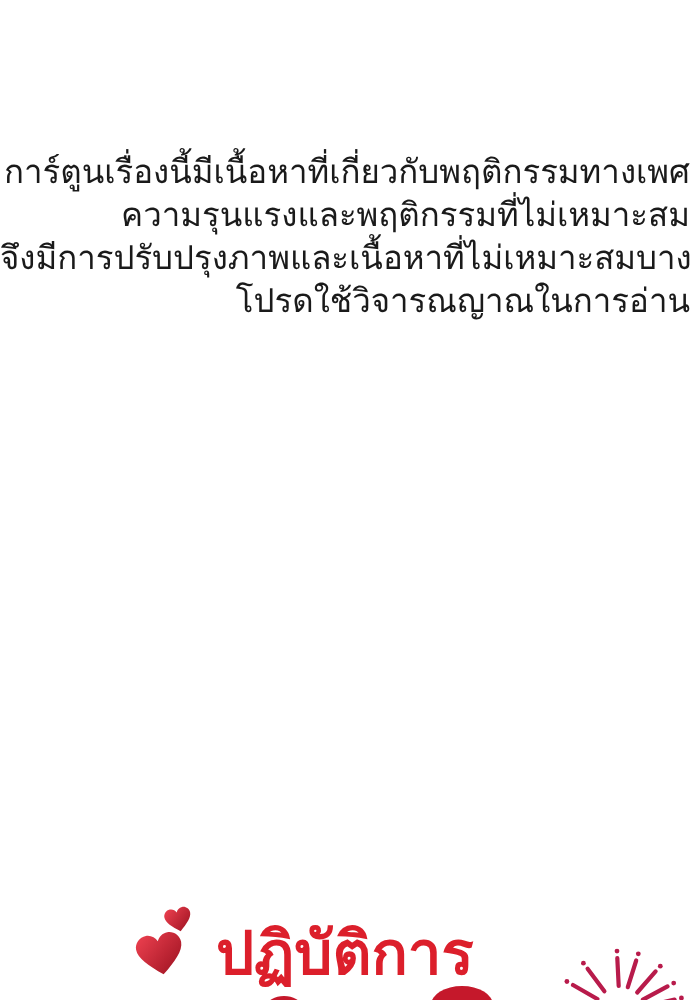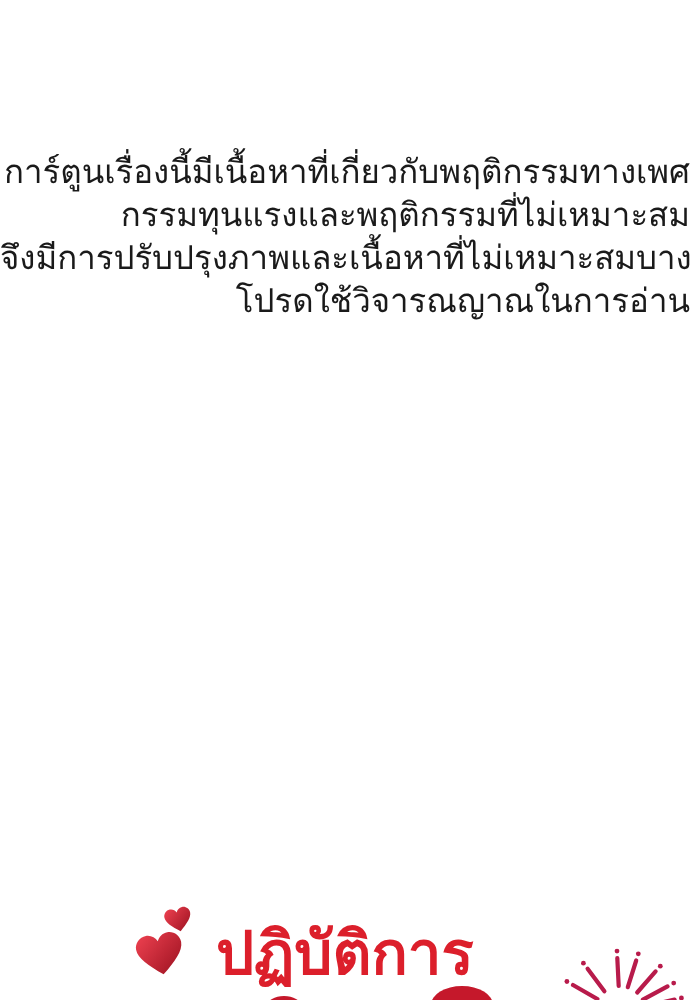--- a/index.html
+++ b/index.html
@@ -44,21 +44,21 @@
     letter-spacing: 0px;
   }
 </style>
 </head>
 <body>
 
 <div class="page">
 
   <div class="warning">
     <div>การ์ตูนเรื่องนี้มีเนื้อหาที่เกี่ยวกับพฤติกรรมทางเพศ</div>
-    <div>กรรมทุนแรงและพฤติกรรมที่ไม่เหมาะสม</div>
+    <div>ความรุนแรงและพฤติกรรมที่ไม่เหมาะสม</div>
     <div>จึงมีการปรับปรุงภาพและเนื้อหาที่ไม่เหมาะสมบางส่วน</div>
     <div>โปรดใช้วิจารณญาณในการอ่าน</div>
   </div>
 
   <div>
     <svg class="logo-svg" viewBox="0 880 690 120">
       <defs>
         <linearGradient id="heartGrad" x1="0" y1="0" x2="1" y2="1">
           <stop offset="0" stop-color="#ee4150"></stop>
           <stop offset="1" stop-color="#99101f"></stop>

